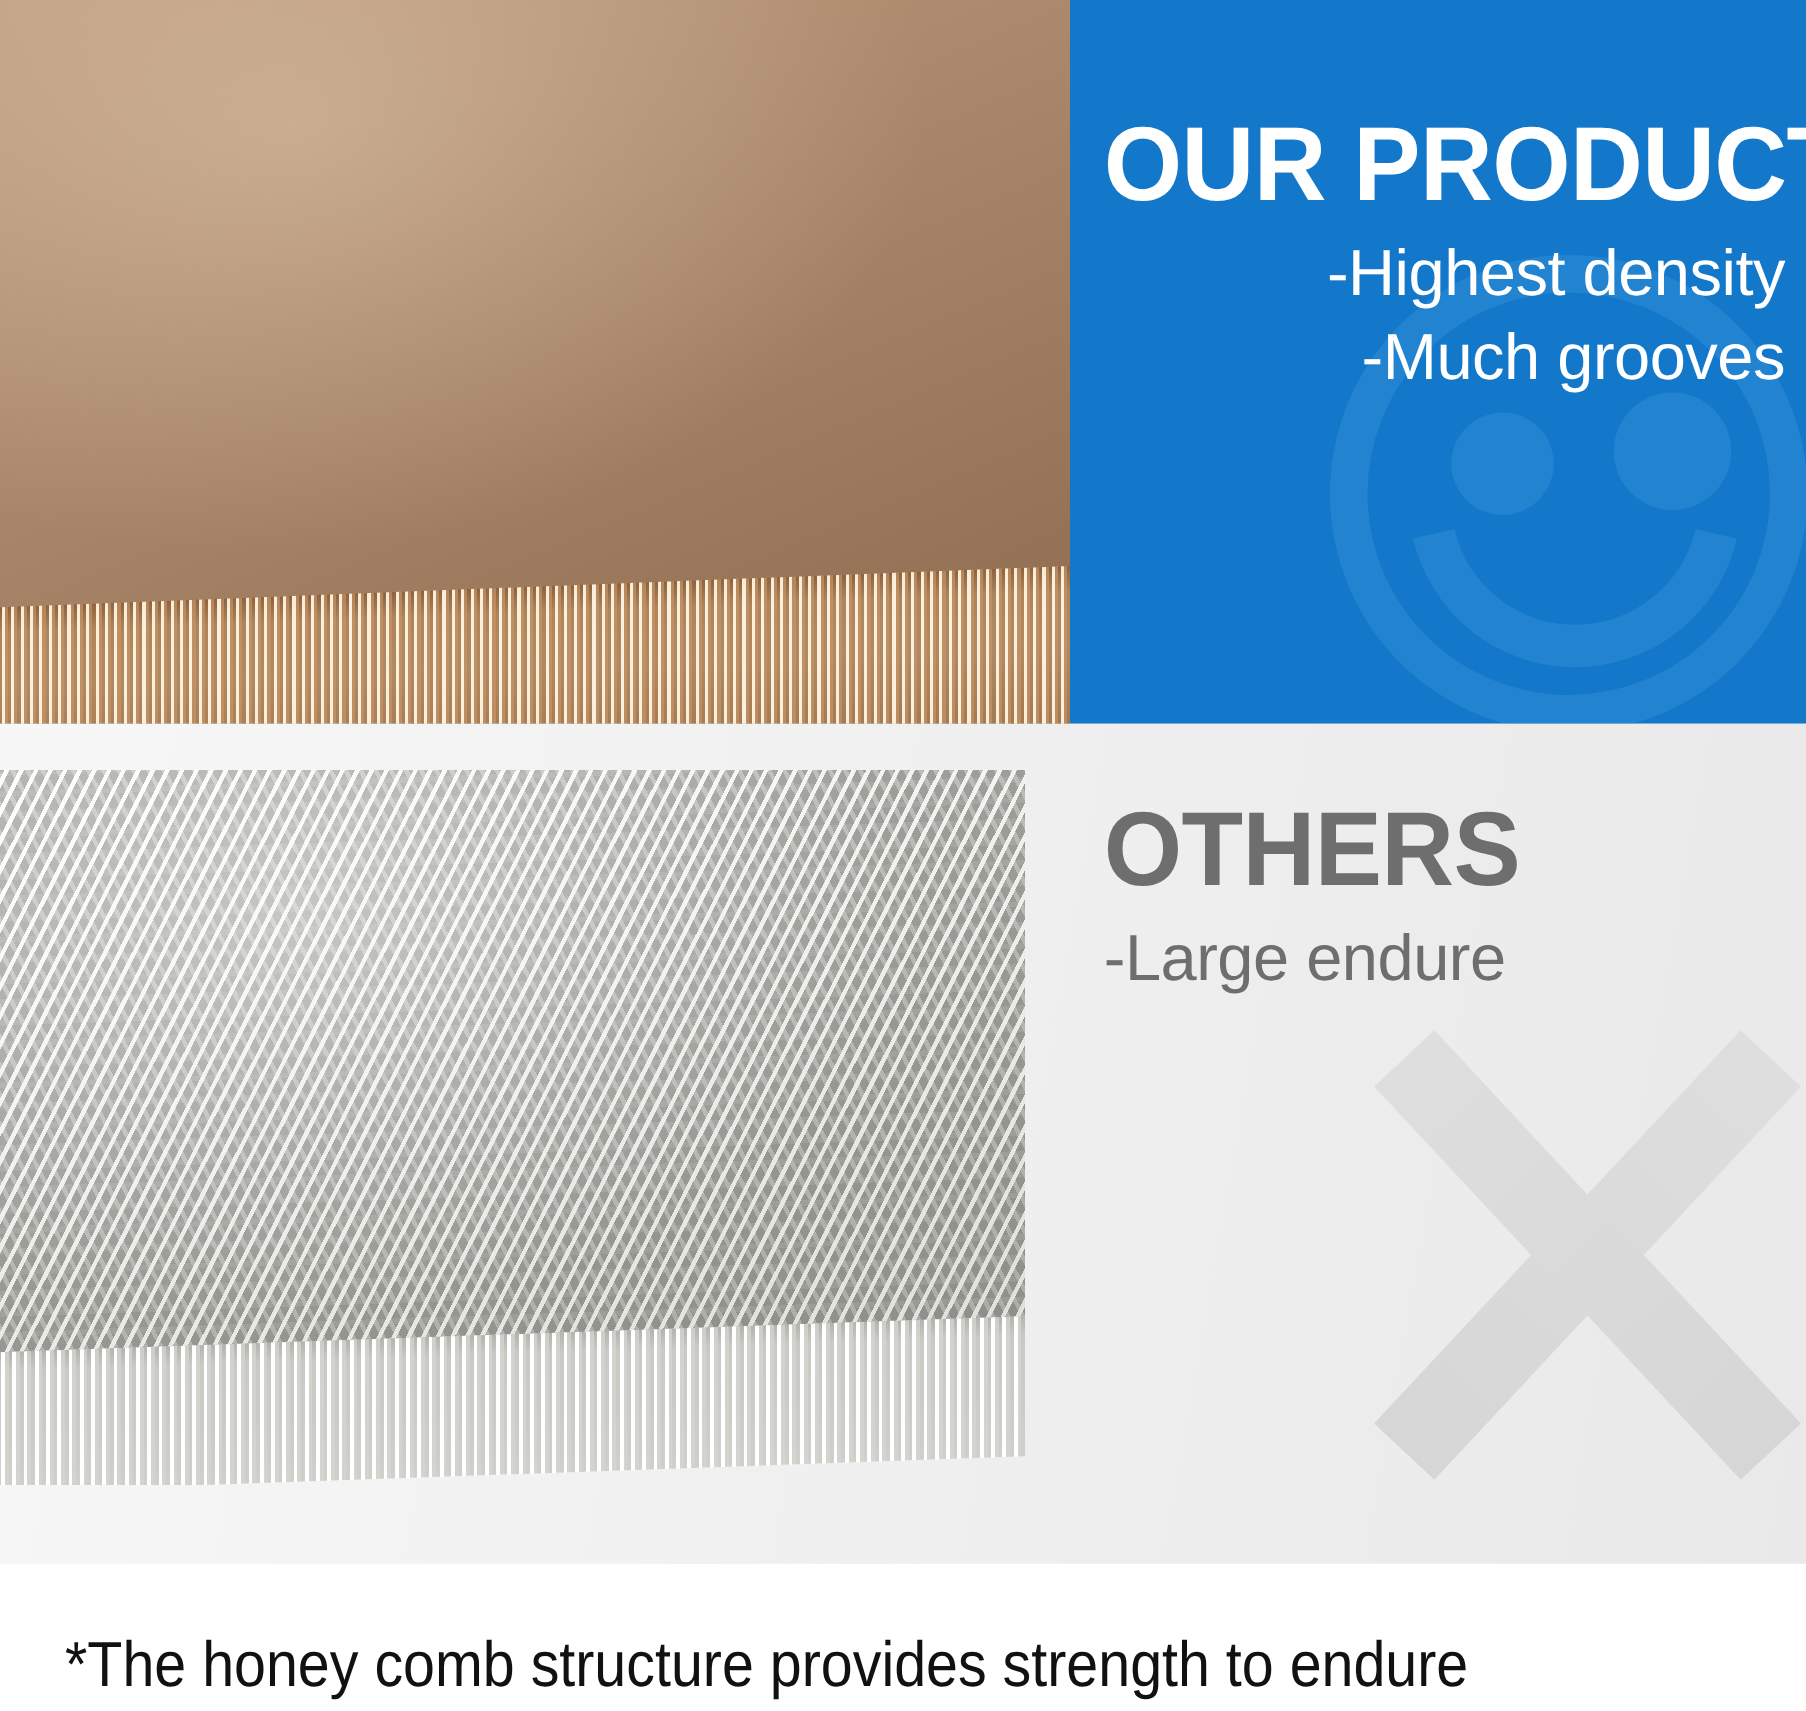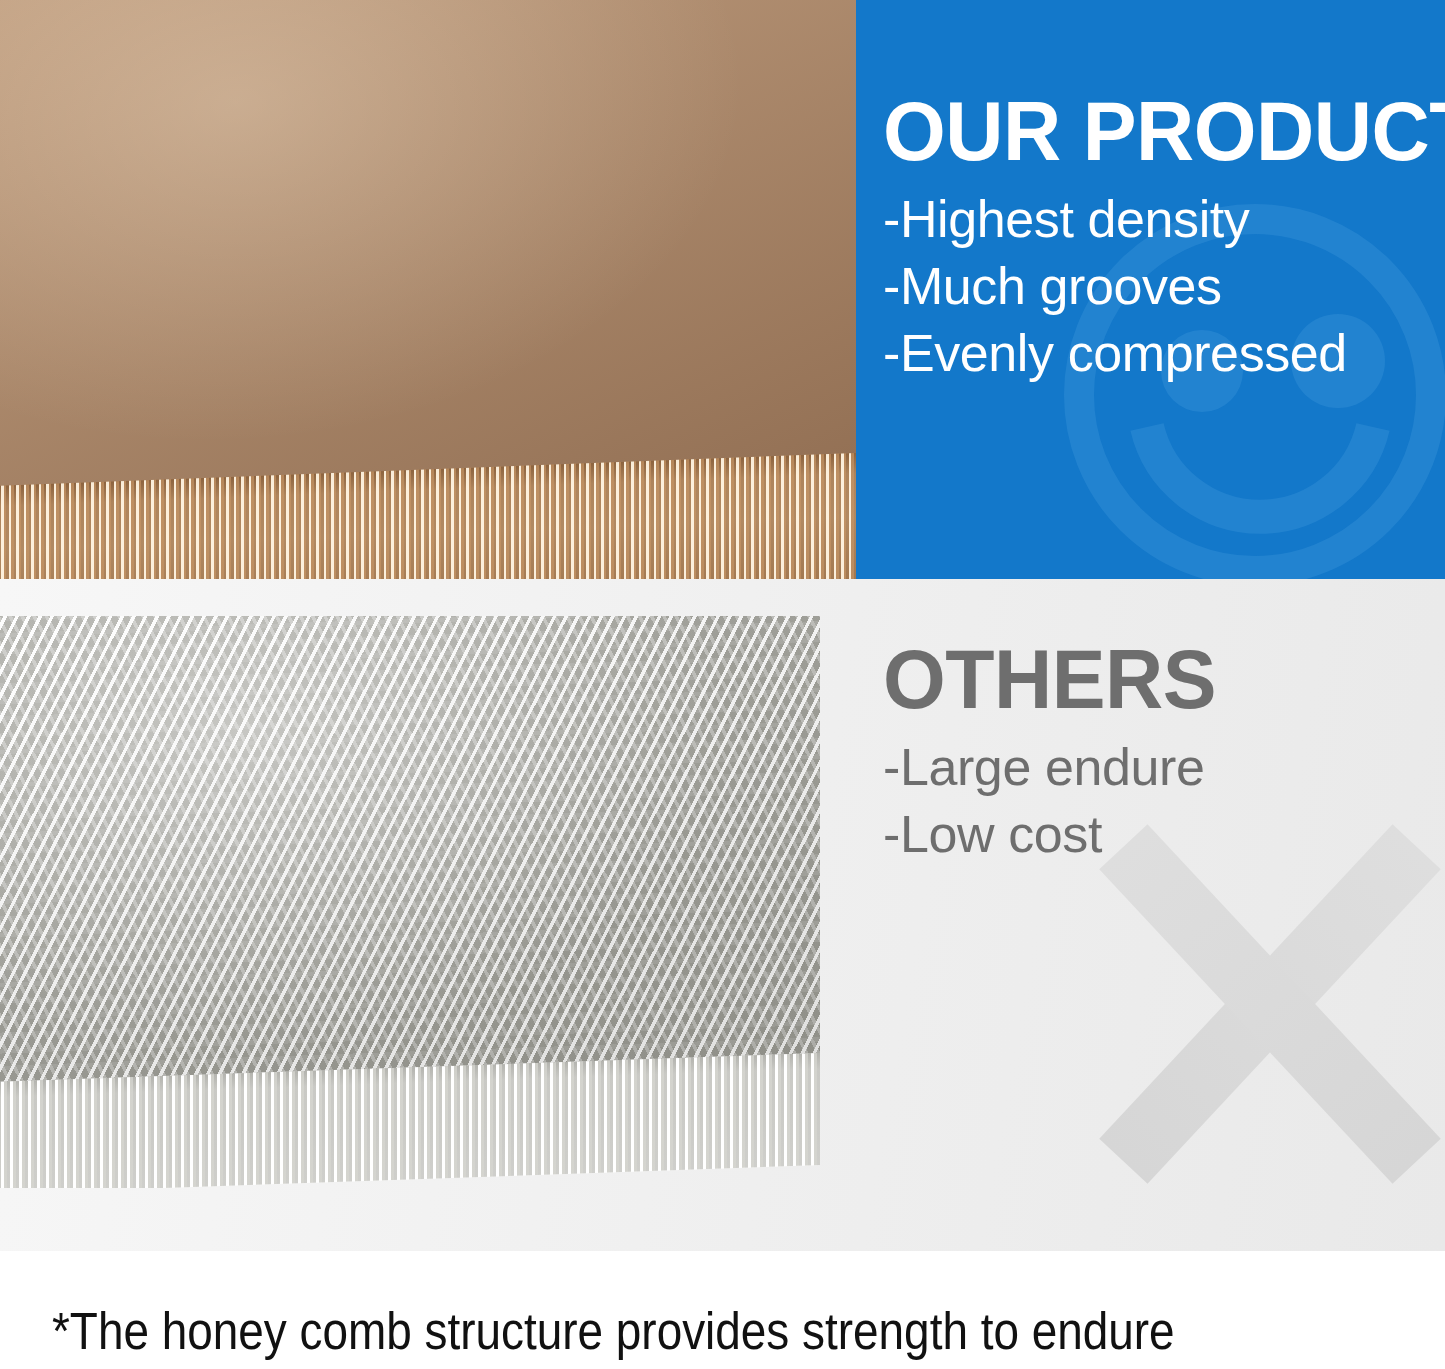--- a/index.html
+++ b/index.html
@@ -214,21 +214,21 @@
     padding: 0;
   }
   .bullets li {
     font-family: "Liberation Sans", sans-serif;
     font-weight: 300;
     font-size: 52px;
     line-height: 1.29;
     white-space: nowrap;
     letter-spacing: -0.4px;
   }
-  .bullets-product li { color: #ffffff; }
+  .bullets-product li { color: #ffffff; text-align: right; }
   .bullets-others  li { color: #6e6e6e; }
 
   
   .footnote {
     position: absolute;
     left: 52px;
     top: 1248px;
     width: 1350px;
     font-family: "Liberation Sans Narrow", "Liberation Sans", sans-serif;
     font-weight: normal;
@@ -272,27 +272,25 @@
   <div class="slab-white">
     <div class="slab-white-face"></div>
     <div class="slab-white-edge"></div>
   </div>
 
   <div class="text-product">
     <h1 class="heading heading-product">OUR PRODUCT</h1>
     <ul class="bullets bullets-product">
       <li>-Highest density</li>
       <li>-Much grooves</li>
-      <li>-Evenly compressed</li>
     </ul>
   </div>
 
   <div class="text-others">
     <h2 class="heading heading-others">OTHERS</h2>
     <ul class="bullets bullets-others">
       <li>-Large endure</li>
-      <li>-Low cost</li>
     </ul>
   </div>
 
   <p class="footnote">*The honey comb structure provides strength to endure your kitty’s scratches for a longer duration.</p>
 
 </div>
 
 </body></html>

